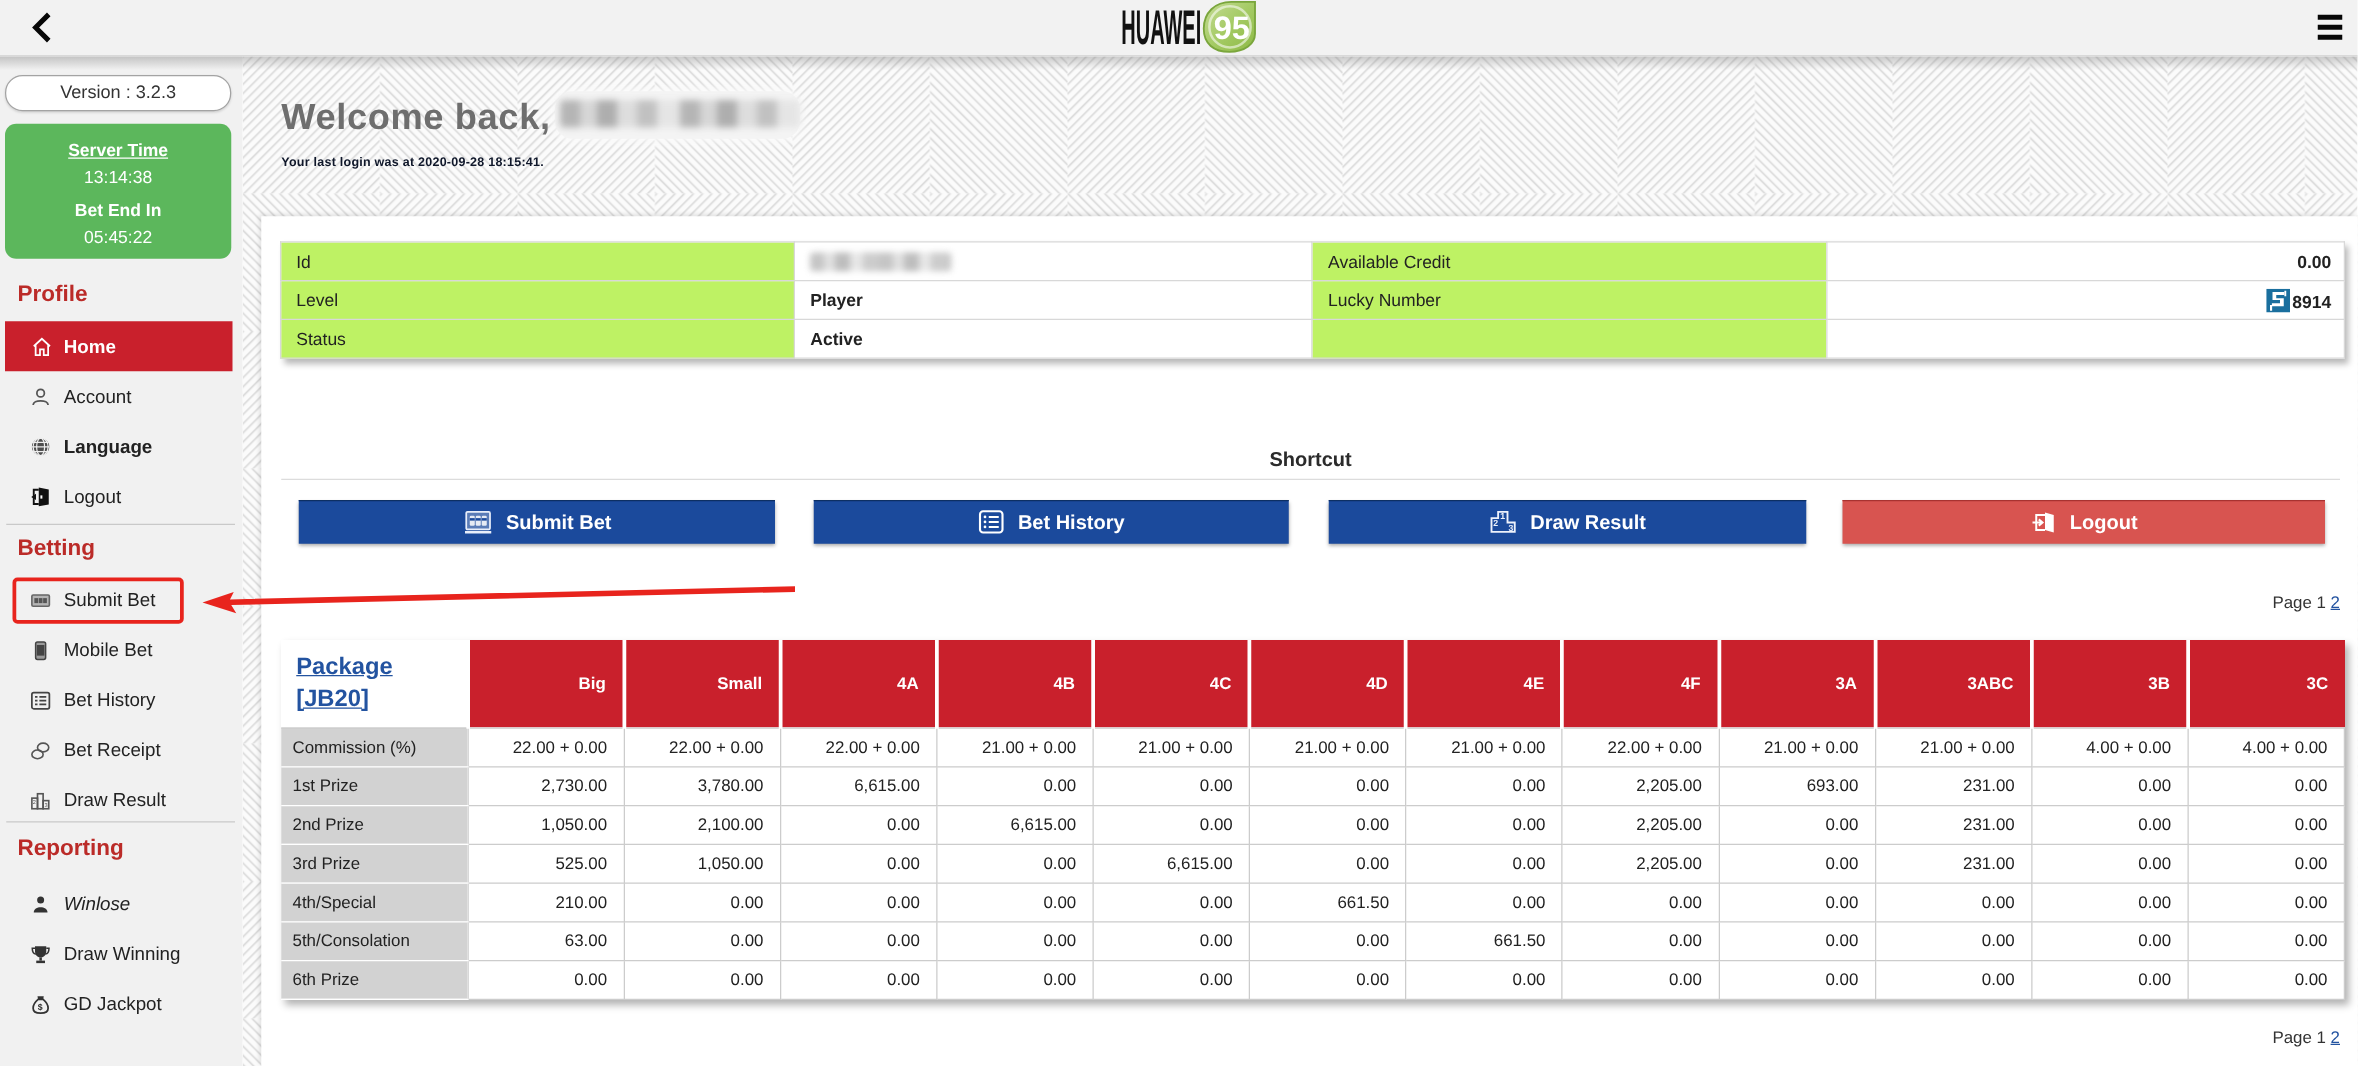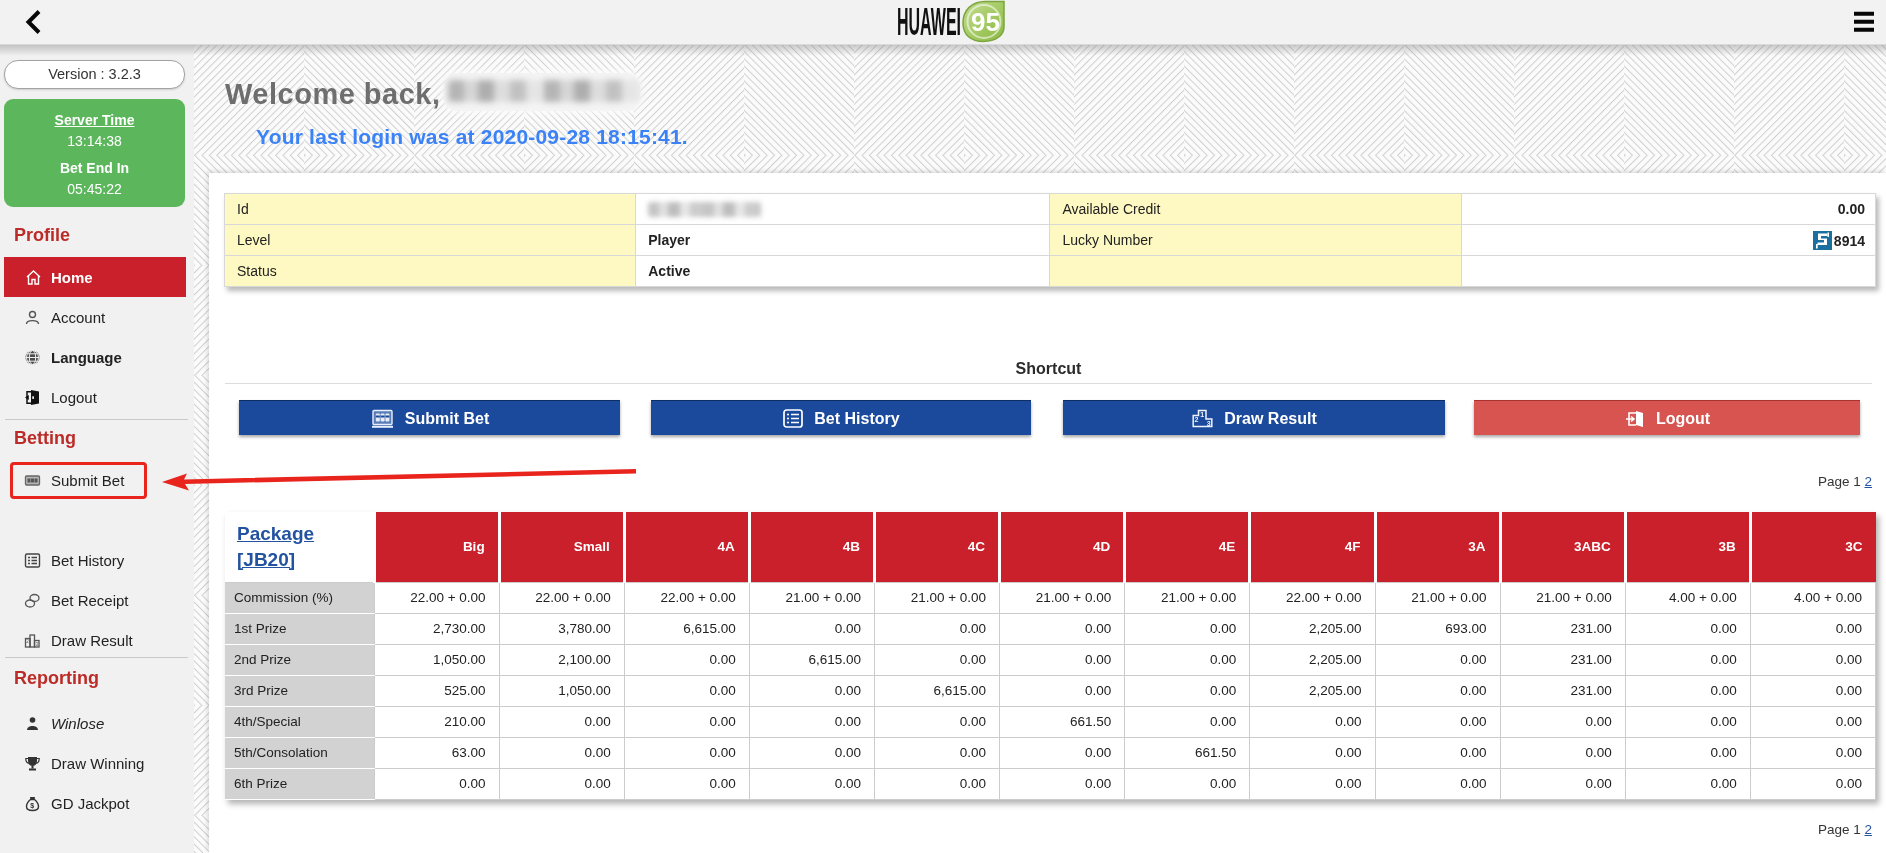--- a/index.html
+++ b/index.html
@@ -23,25 +23,25 @@
 #sbbox { position:absolute; left:10px; top:417px; width:137px; height:37px; border:3px solid #e8241d; border-radius:4px; z-index:5; }
 
 #main { position:absolute; left:194px; top:45px; width:1692px; height:808px; z-index:1; }
 #panel { position:absolute; left:15px; top:128px; width:1677px; height:680px; background:#fff; box-shadow:-2px -2px 4px rgba(0,0,0,.12); }
 #welcome { position:absolute; left:31px; top:33px; font-size:29px; font-weight:bold; color:#6e6e6e; letter-spacing:.5px; }
 #nameblur { position:absolute; left:250px; top:28px; width:196px; height:38px; border-radius:14px;
   background:#f4f4f4; box-shadow:0 0 6px 3px rgba(250,250,250,.8); }
 #nameblur i { position:absolute; left:4px; top:7px; width:192px; height:22px; border-radius:3px;
   background:repeating-linear-gradient(90deg,#a6a6a6 0 16px,#cfcfcf 16px 30px,#9d9d9d 30px 46px,#d8d8d8 46px 62px,#b5b5b5 62px 78px,#e2e2e2 78px 96px);
   filter:blur(3px); opacity:.8; }
-#lastlogin { position:absolute; left:31px; top:80px; font-size:21px; font-weight:bold; color:#3b82f6; letter-spacing:.2px;margin-left:31px; }
+#lastlogin { position:absolute; left:31px; top:80px; font-size:10px; font-weight:bold; color:#0f172a; letter-spacing:.2px; }
 
 #infotable { position:absolute; left:30px; top:148px; width:1652px; border-collapse:collapse; box-shadow:3px 4px 5px rgba(0,0,0,.28); font-size:14px; color:#222; background:#fff; }
 #infotable td { border:1px solid #d8d8d8; height:31px; padding:0 12px; }
-#infotable td.lab { background:#fef9c3; width:411px; }
+#infotable td.lab { background:#bef264; width:411px; }
 #infotable td.val { background:#fff; width:414px; }
 #infotable td.num { text-align:right; font-weight:bold; padding-right:10px; }
 .valblur { display:inline-block; width:113px; height:15px; vertical-align:middle; border-radius:3px;
   background:repeating-linear-gradient(90deg,#b2b2b2 0 11px,#d6d6d6 11px 20px,#a8a8a8 20px 32px,#dedede 32px 42px,#bbb 42px 55px);
   filter:blur(2.5px); opacity:.75; }
 
 #shortcut { position:absolute; left:31px; top:315px; width:1647px; text-align:center; font-size:16px; font-weight:bold; color:#2b2b2b; }
 #shline { position:absolute; left:31px; top:338px; width:1647px; border-top:1px solid #dcdcdc; }
 .btn { position:absolute; top:355px; height:35px; color:#fff; font-size:16px; font-weight:bold; text-align:center; line-height:35px; box-shadow:0 2px 3px rgba(0,0,0,.35); }
 .blue { background:#1b4a9c; border-top:1px solid #0d2f63; }
@@ -334,20 +334,27 @@
   <div class="sechead" style="top:383px;">Betting</div>
   <div class="navitem" style="top:415px;">
     <svg class="ic" viewBox="0 0 17 17">
         <rect x="1.5" y="4" width="14" height="9" rx="1" fill="#b5b5b5" stroke="#666" stroke-width="1.3"></rect>
         <rect x="3.5" y="6.5" width="3" height="4" fill="#555"></rect>
         <rect x="7" y="6.5" width="3" height="4" fill="#555"></rect>
         <rect x="10.5" y="6.5" width="3" height="4" fill="#555"></rect>
       </svg>
     <span class="lb">Submit Bet</span>
   </div>
+  <div class="navitem" style="top:455px;">
+    <svg class="ic" viewBox="0 0 17 17">
+        <rect x="4.5" y="1.5" width="8" height="14" rx="1.5" fill="#9a9a9a" stroke="#444" stroke-width="1.2"></rect>
+        <rect x="5.5" y="4" width="6" height="8.5" fill="#444"></rect>
+      </svg>
+    <span class="lb">Mobile Bet</span>
+  </div>
   <div class="navitem" style="top:495px;">
     <svg class="ic" viewBox="0 0 17 17">
         <rect x="1.5" y="2" width="14" height="13" rx="1.5" fill="none" stroke="#444" stroke-width="1.4"></rect>
         <path d="M4 5.5 H6 M4 8.5 H6 M4 11.5 H6 M7.5 5.5 H13 M7.5 8.5 H13 M7.5 11.5 H13" stroke="#444" stroke-width="1.3"></path>
       </svg>
     <span class="lb">Bet History</span>
   </div>
   <div class="navitem" style="top:535px;">
     <svg class="ic" viewBox="0 0 17 17">
         <ellipse cx="6" cy="11.5" rx="4.5" ry="3.5" fill="none" stroke="#555" stroke-width="1.3"></ellipse>

